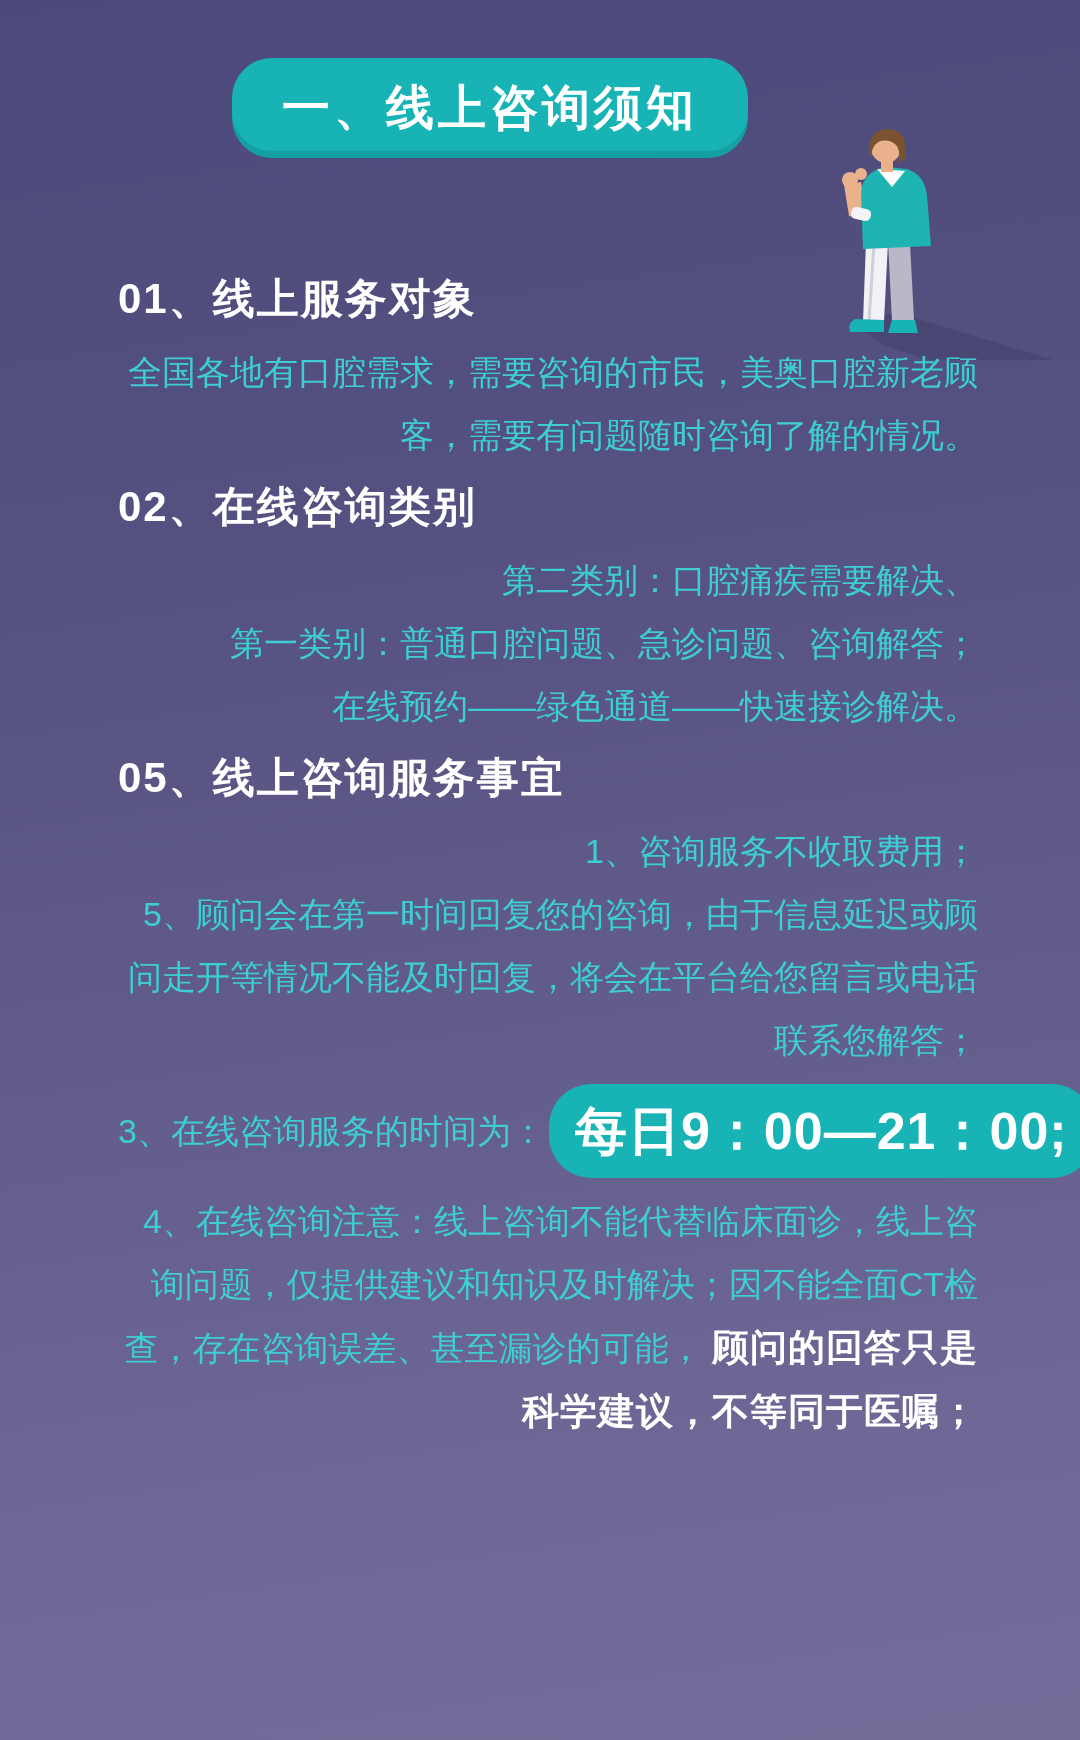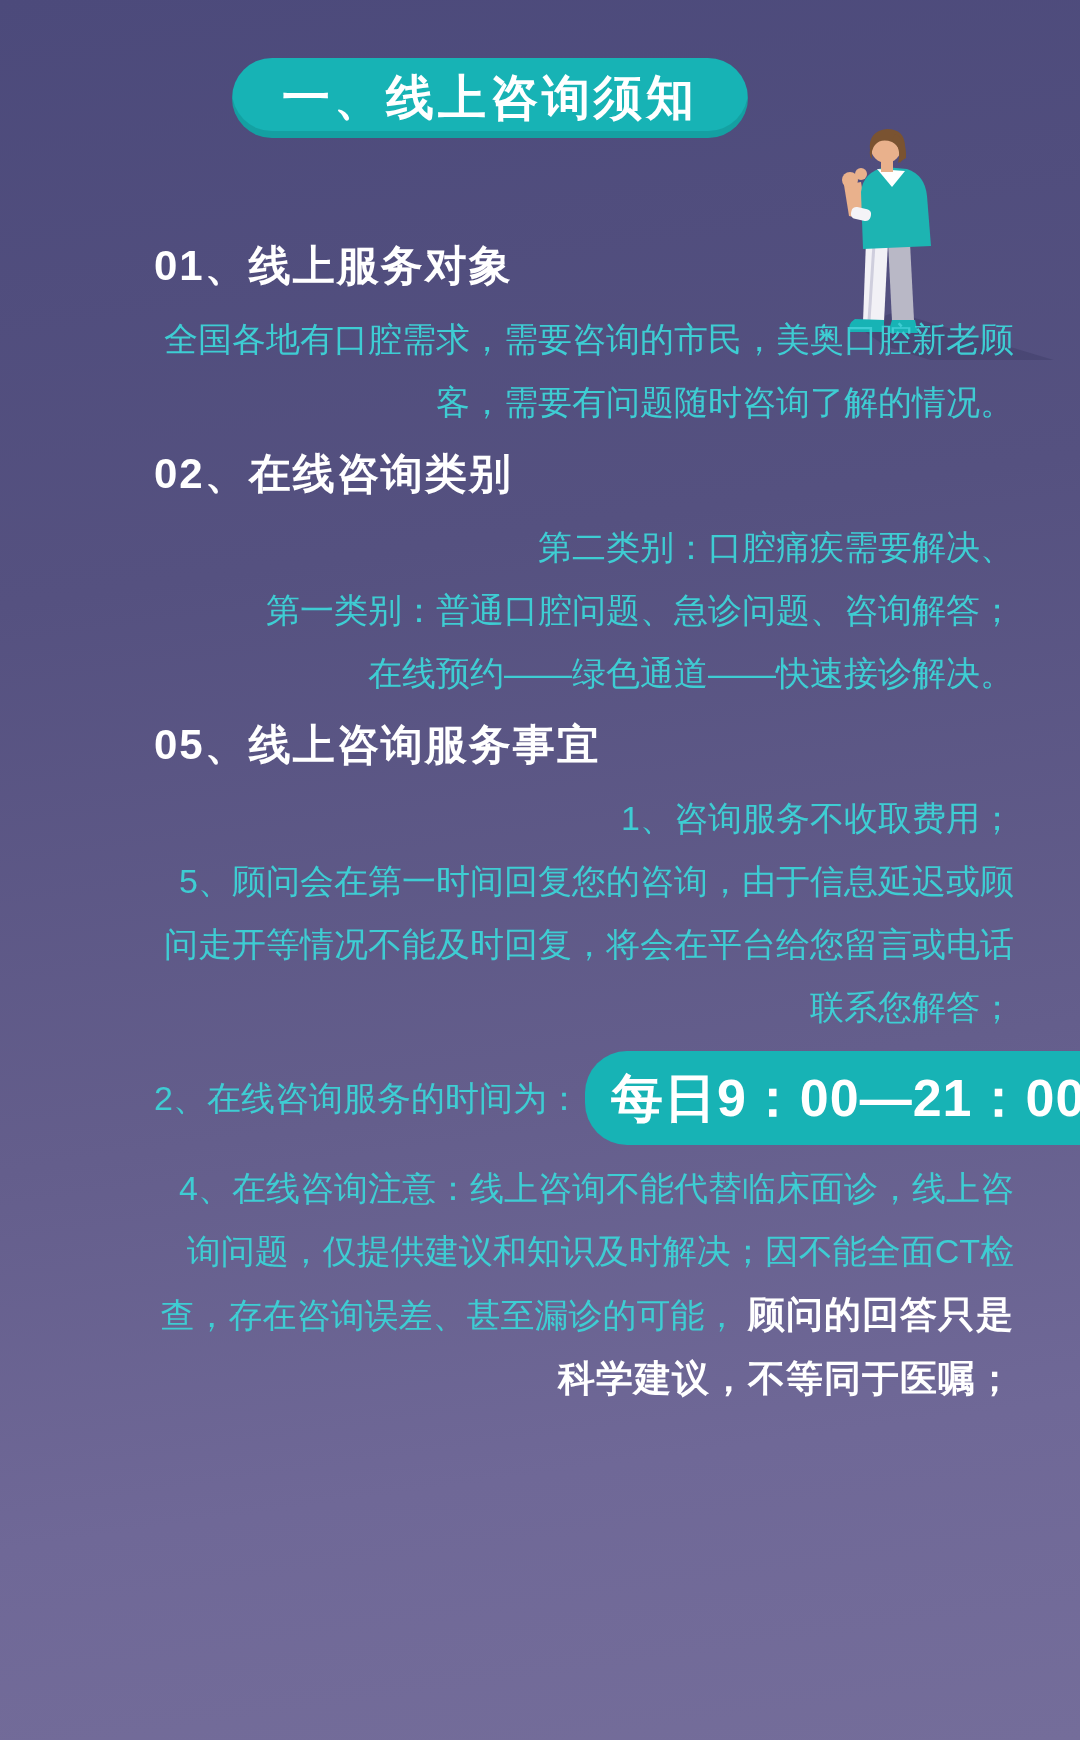--- a/index.html
+++ b/index.html
@@ -8,33 +8,33 @@
     font-family: "Liberation Sans", "DejaVu Sans", sans-serif;
     overflow: hidden;
   }
   .page {
     position: relative;
     width: 1080px; height: 1740px;
     background: linear-gradient(172deg, #4c4a7b 0%, #555180 32%, #645e8c 62%, #6f6897 82%, #746d9a 100%);
   }
   .header-pill {
     position: absolute; left: 232px; top: 58px;
-    width: 516px; height: 80px;
+    width: 516px; height: 100px;
     background: #17b3b5;
     border-radius: 40px;
     display: flex; align-items: center; justify-content: center;
     box-shadow: inset 0 -7px 0 rgba(0,0,0,0.10);
   }
   .header-pill span {
     color: #ffffff; font-size: 48px; font-weight: bold; letter-spacing: 4px;
   }
   .person-wrap { position: absolute; left: 735px; top: 120px; }
   .content {
-    position: absolute; left: 118px; top: 240px; width: 860px;
-    color: #3ecdd3; font-size: 34px; margin-left: 36px;
+    position: absolute; left: 118px; top: 273px; width: 860px;
+    color: #3ecdd3; font-size: 34px;
   }
   .sec-heading {
     color: #ffffff; font-size: 42px; font-weight: bold;
     letter-spacing: 2px; line-height: 52px;
     margin: 14px 0 16px 0;
   }
   .sec-heading:first-child { margin-top: 0; }
   .body-text {
     margin: 0; line-height: 63px; letter-spacing: 0px; text-align: right;
   }
@@ -102,21 +102,21 @@
     <div class="sec-heading">02、在线咨询类别</div>
     <p class="body-text">第二类别：口腔痛疾需要解决、</p>
     <p class="body-text">第一类别：普通口腔问题、急诊问题、咨询解答；</p>
     <p class="body-text">在线预约——绿色通道——快速接诊解决。</p>
 
     <div class="sec-heading">05、线上咨询服务事宜</div>
     <p class="body-text">1、咨询服务不收取费用；</p>
     <p class="body-text">5、顾问会在第一时间回复您的咨询，由于信息延迟或顾问走开等情况不能及时回复，将会在平台给您留言或电话联系您解答；</p>
 
     <p class="body-text time-row">
-      <span>2、在线咨询服务的时间为：</span>
+      <span>3、在线咨询服务的时间为：</span>
       <span class="time-pill">每日9：00—21：00;</span>
     </p>
 
     <p class="body-text">
       <span>4、在线咨询注意：线上咨询不能代替临床面诊，线上咨询问题，仅提供建议和知识及时解决；因不能全面CT检查，存在咨询误差、甚至漏诊的可能，</span>
       <span class="em-white">顾问的回答只是科学建议，不等同于医嘱；</span>
     </p>
 
 
   </div>

